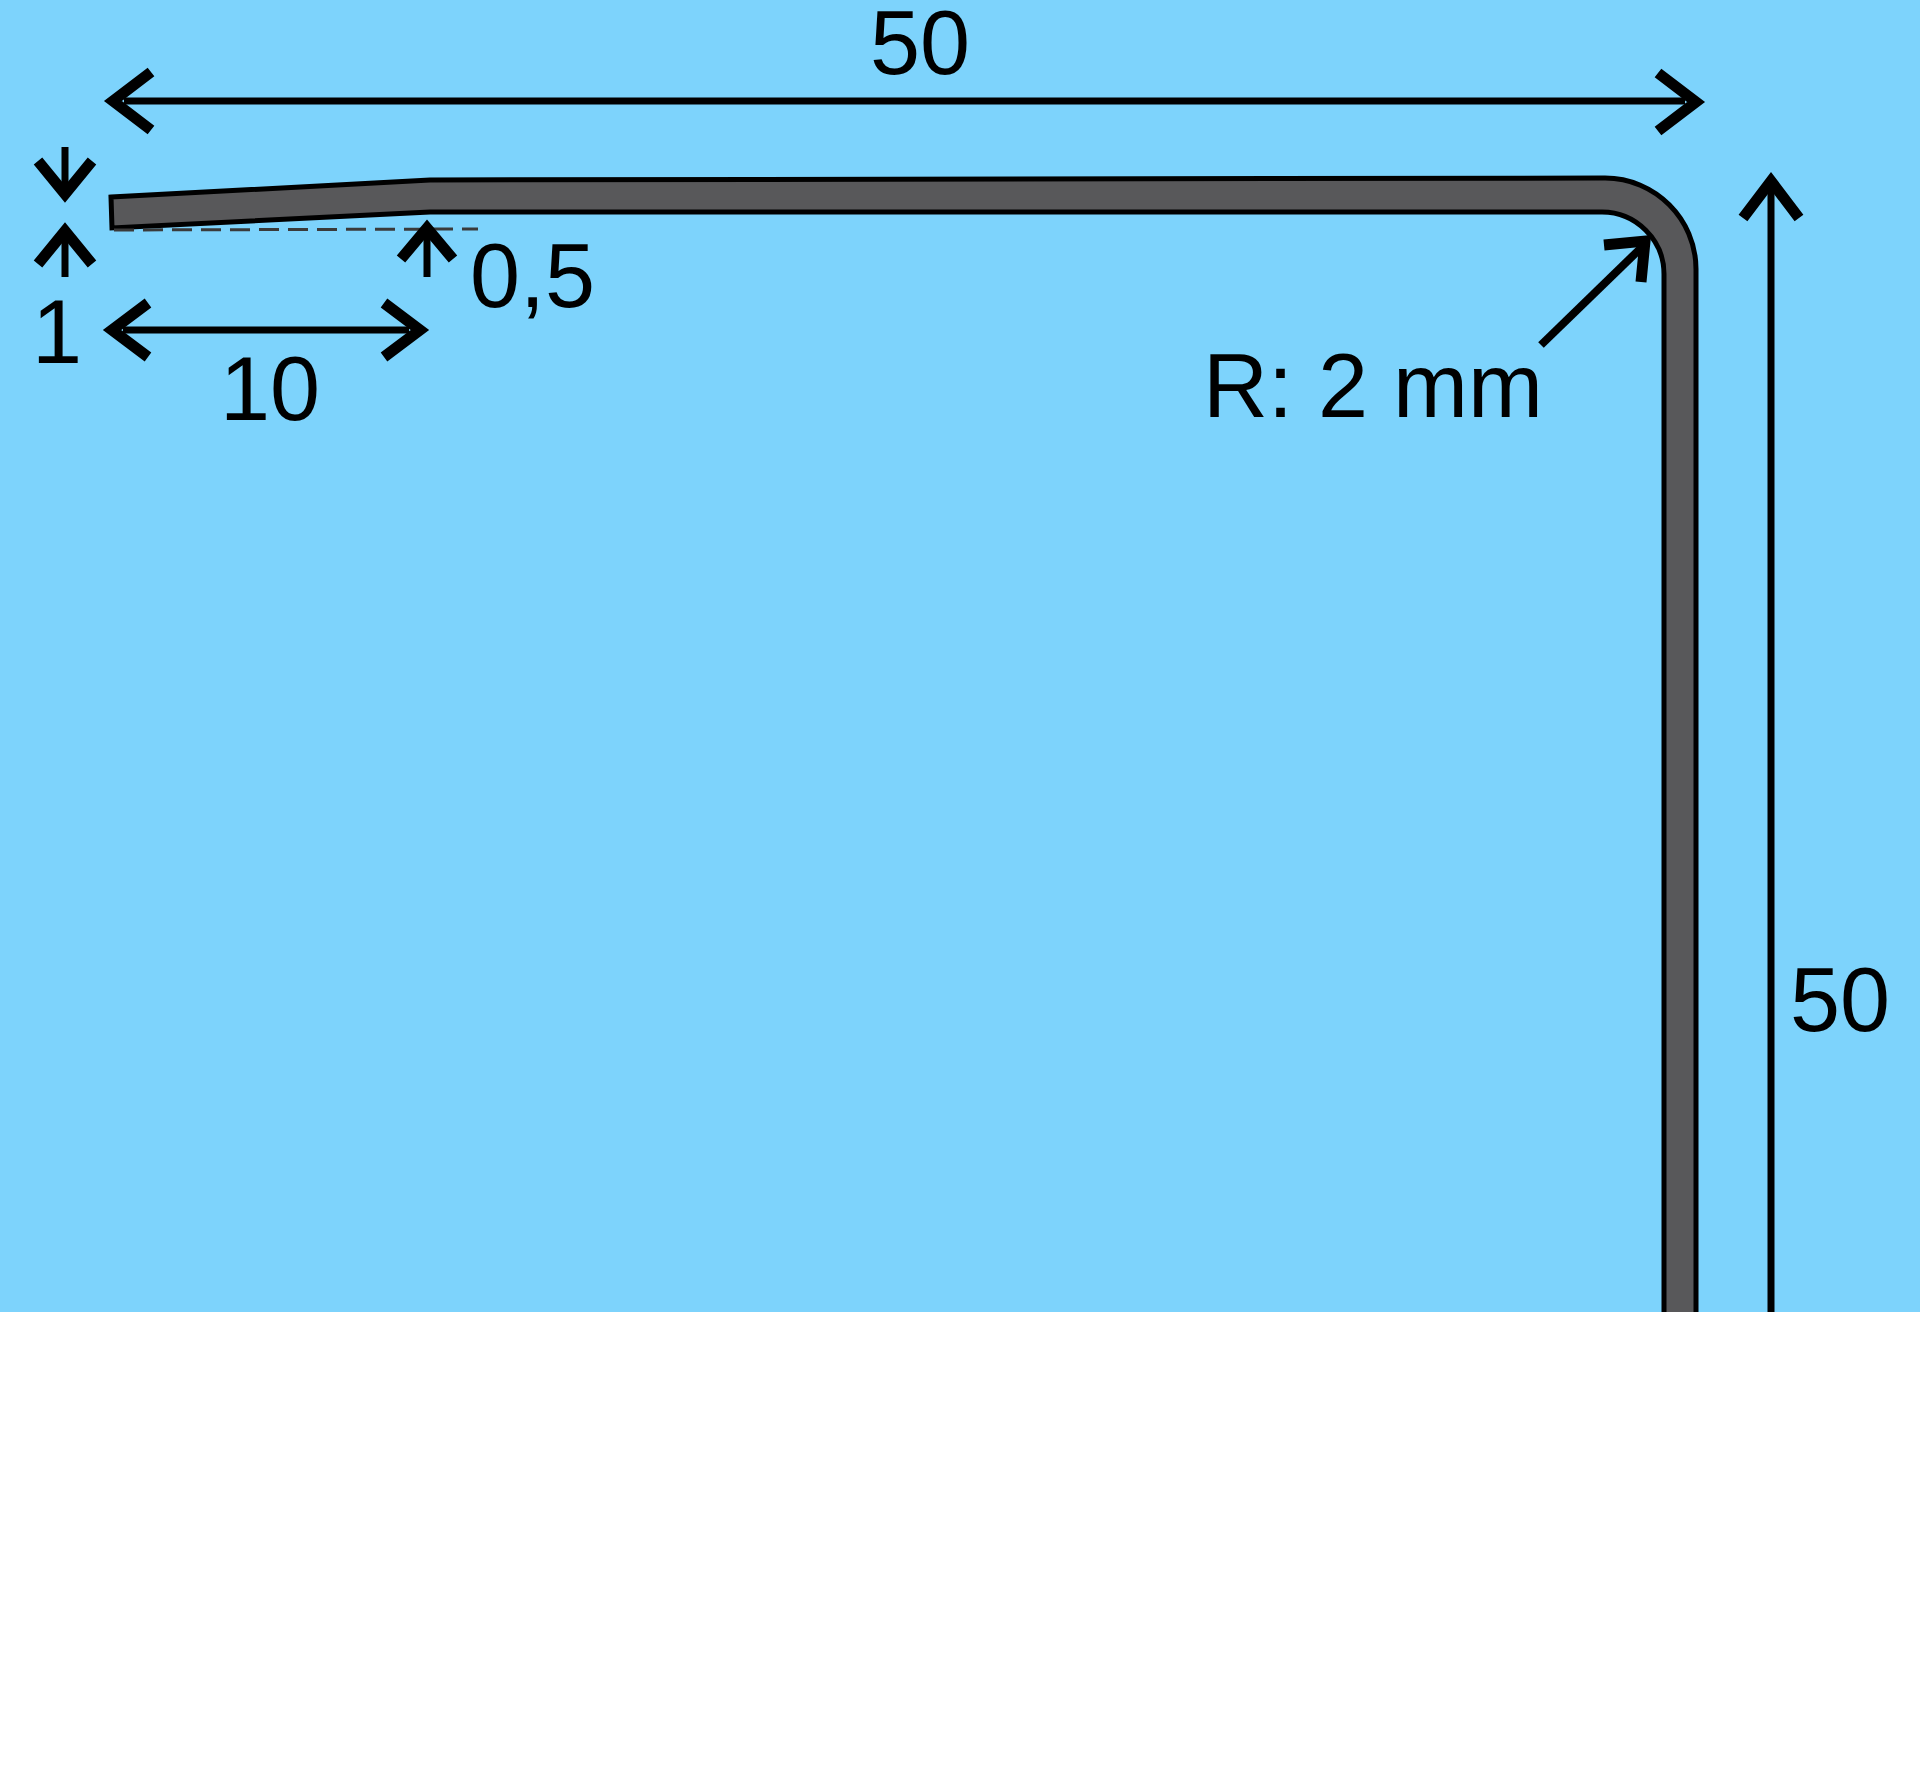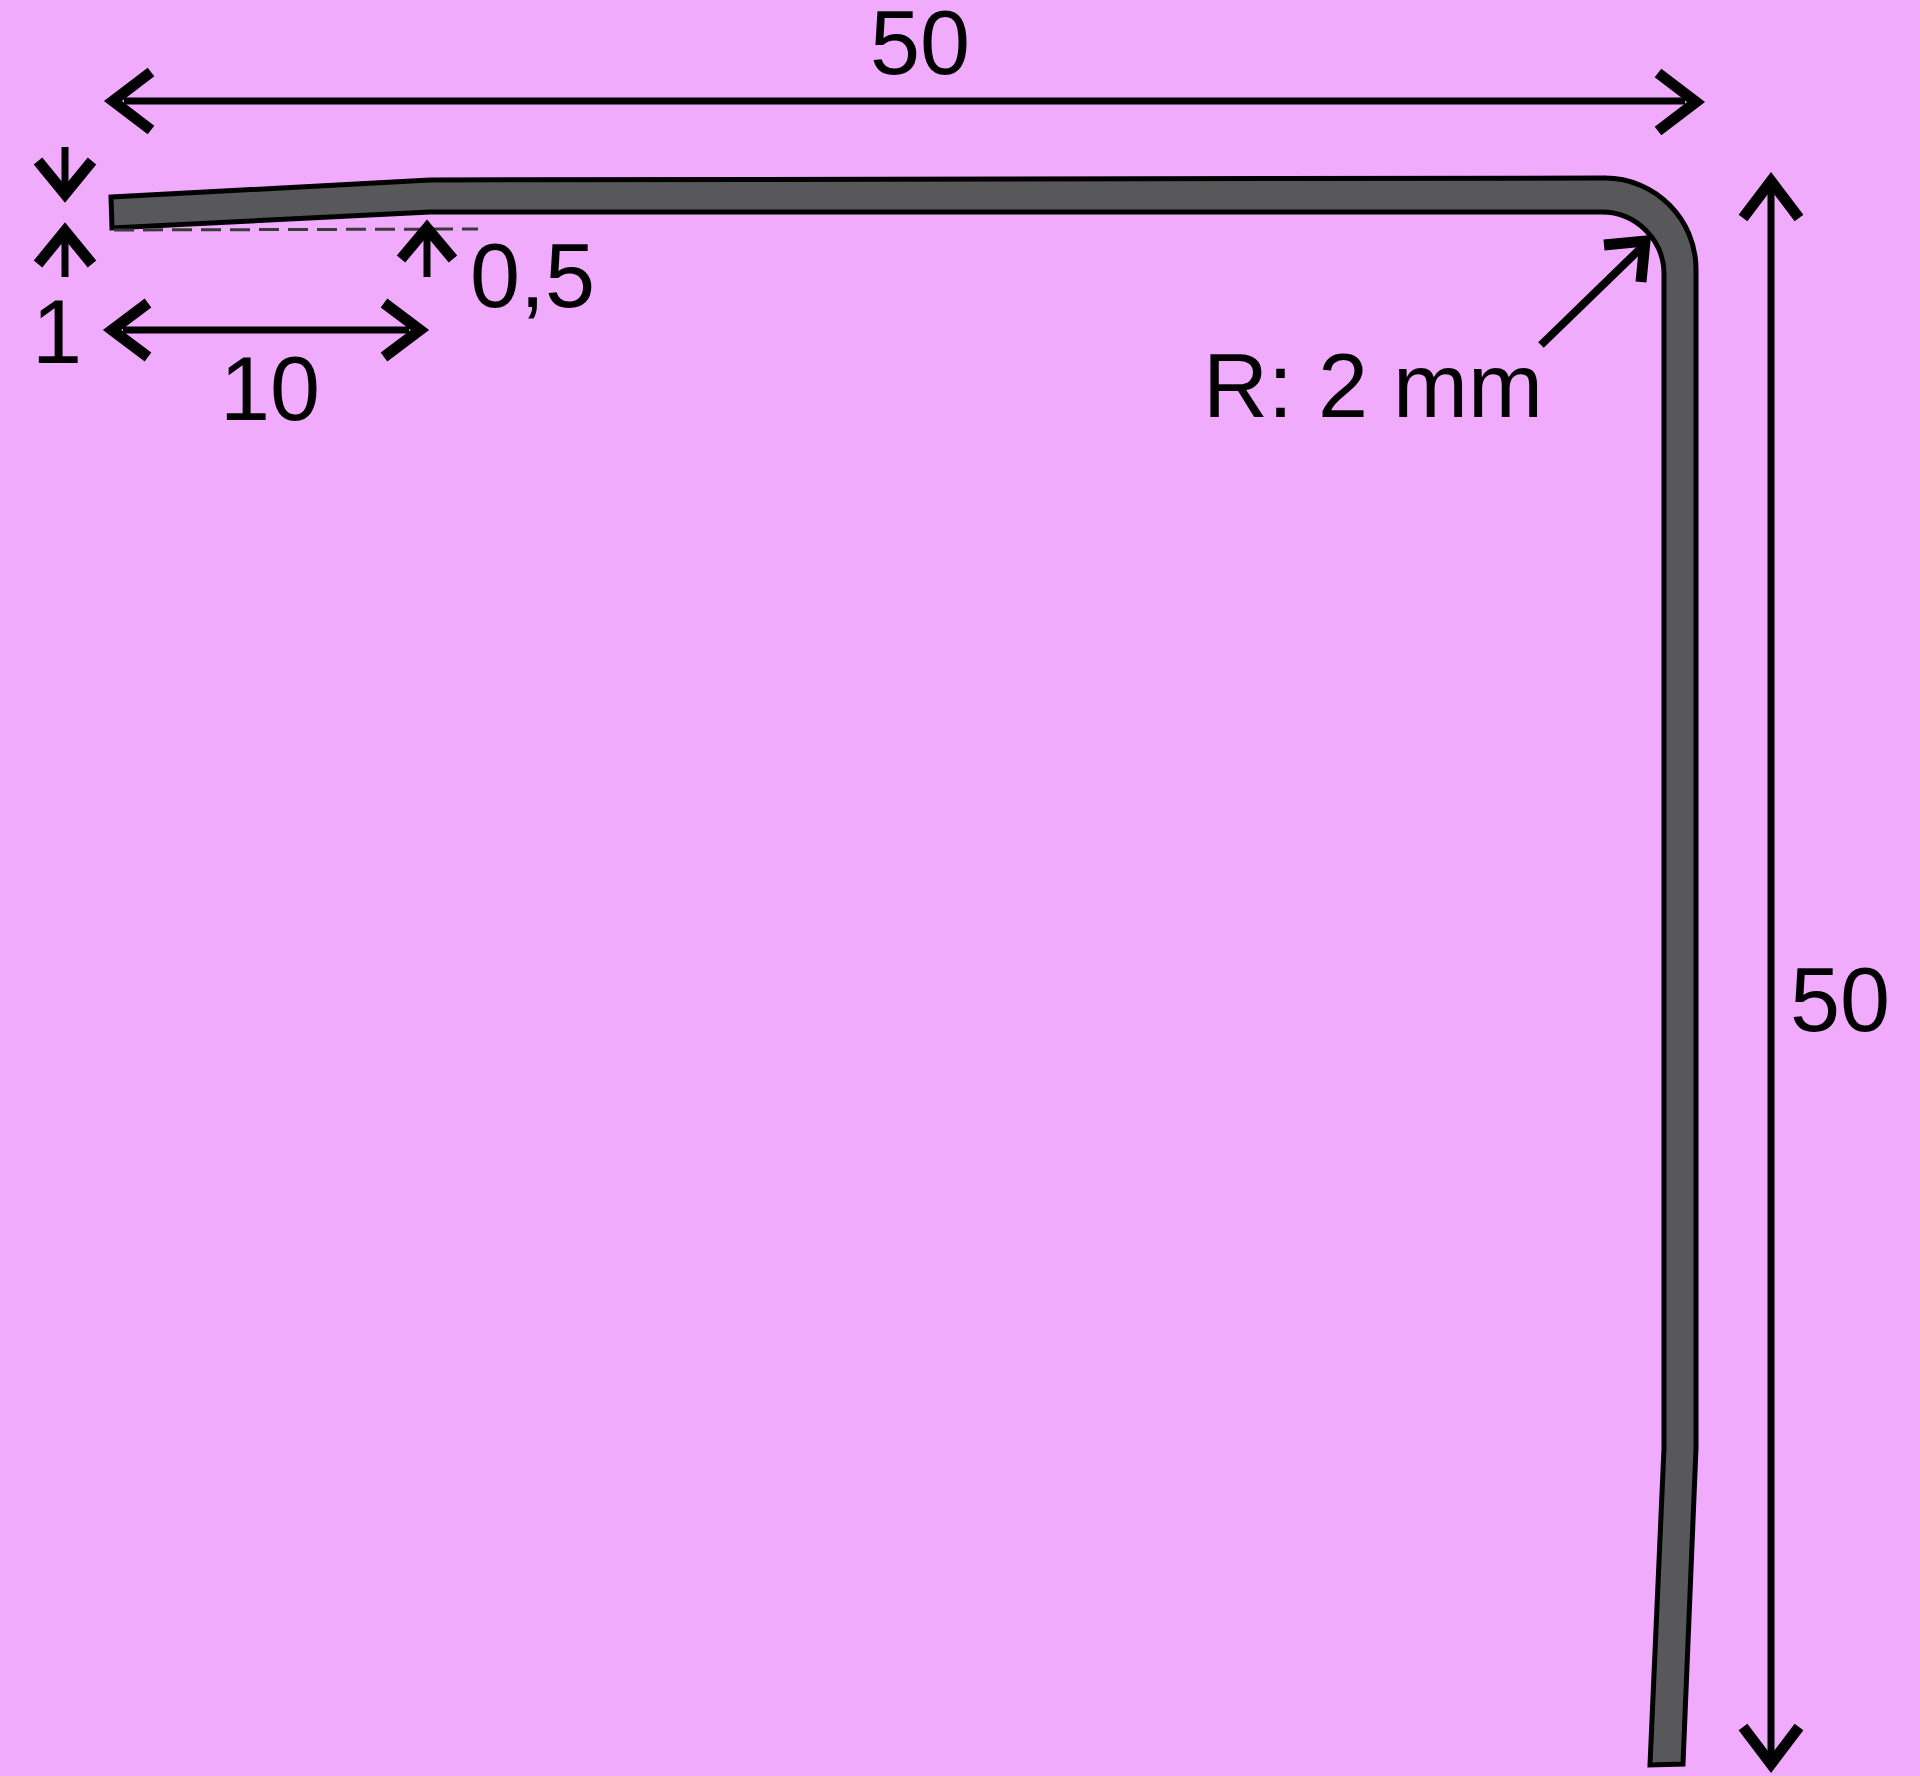--- a/index.html
+++ b/index.html
@@ -3,22 +3,22 @@
 <meta charset="utf-8">
 <style>
   html, body {
     margin: 0;
     padding: 0;
     background: #ffffff;
   }
   .canvas {
     position: relative;
     width: 1920px;
-    height: 1776px;
-    background: #f0abfc;
+    height: 1312px;
+    background: #7dd3fc;
     overflow: hidden;
   }
   svg.drawing {
     display: block;
     width: 1920px;
     height: 1776px;
   }
   text.dim-label {
     font-family: "Liberation Sans", "DejaVu Sans", sans-serif;
     font-size: 90px;

